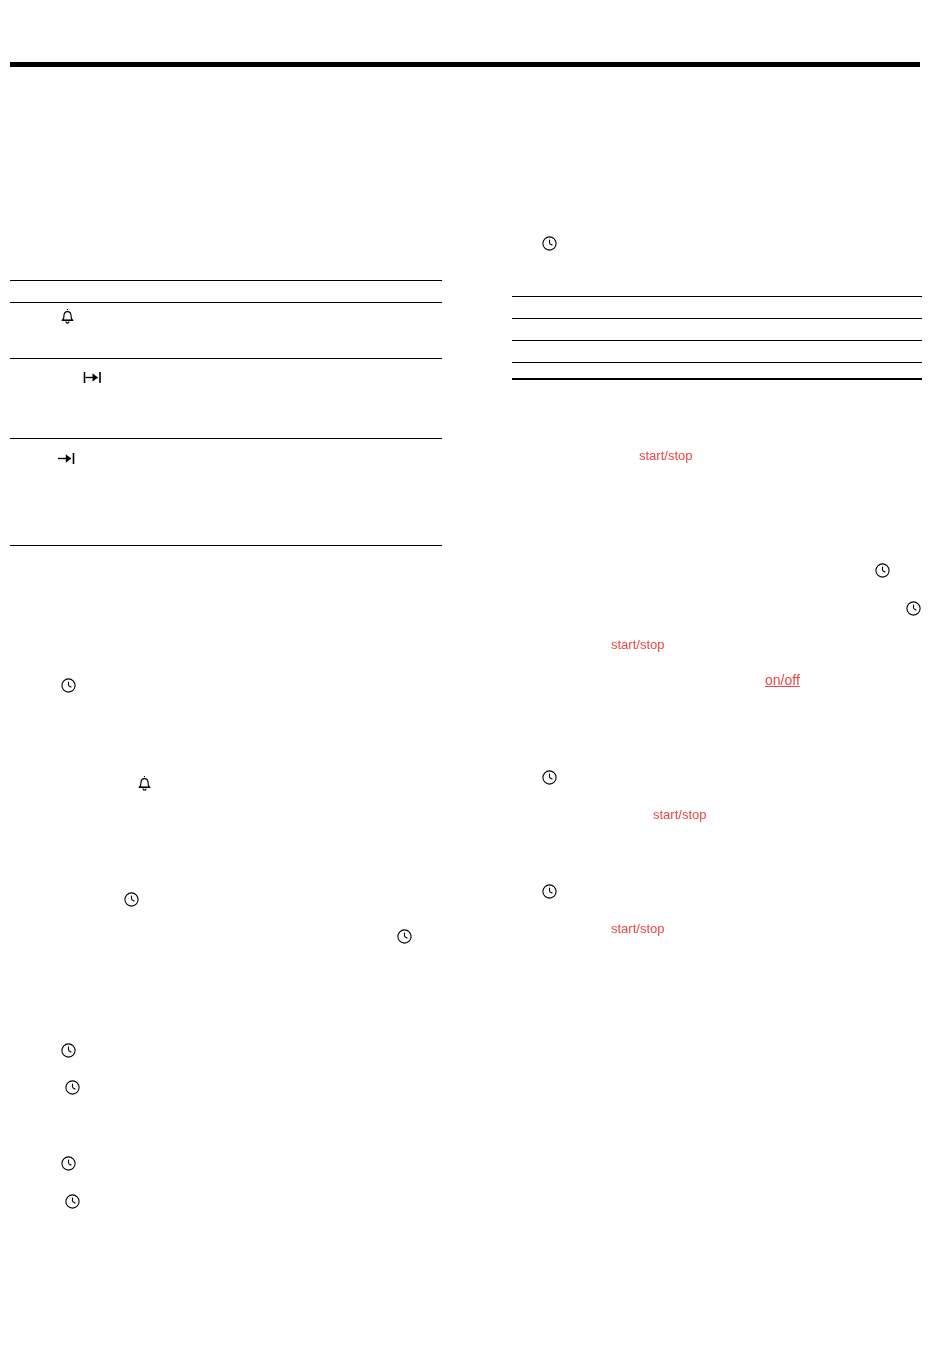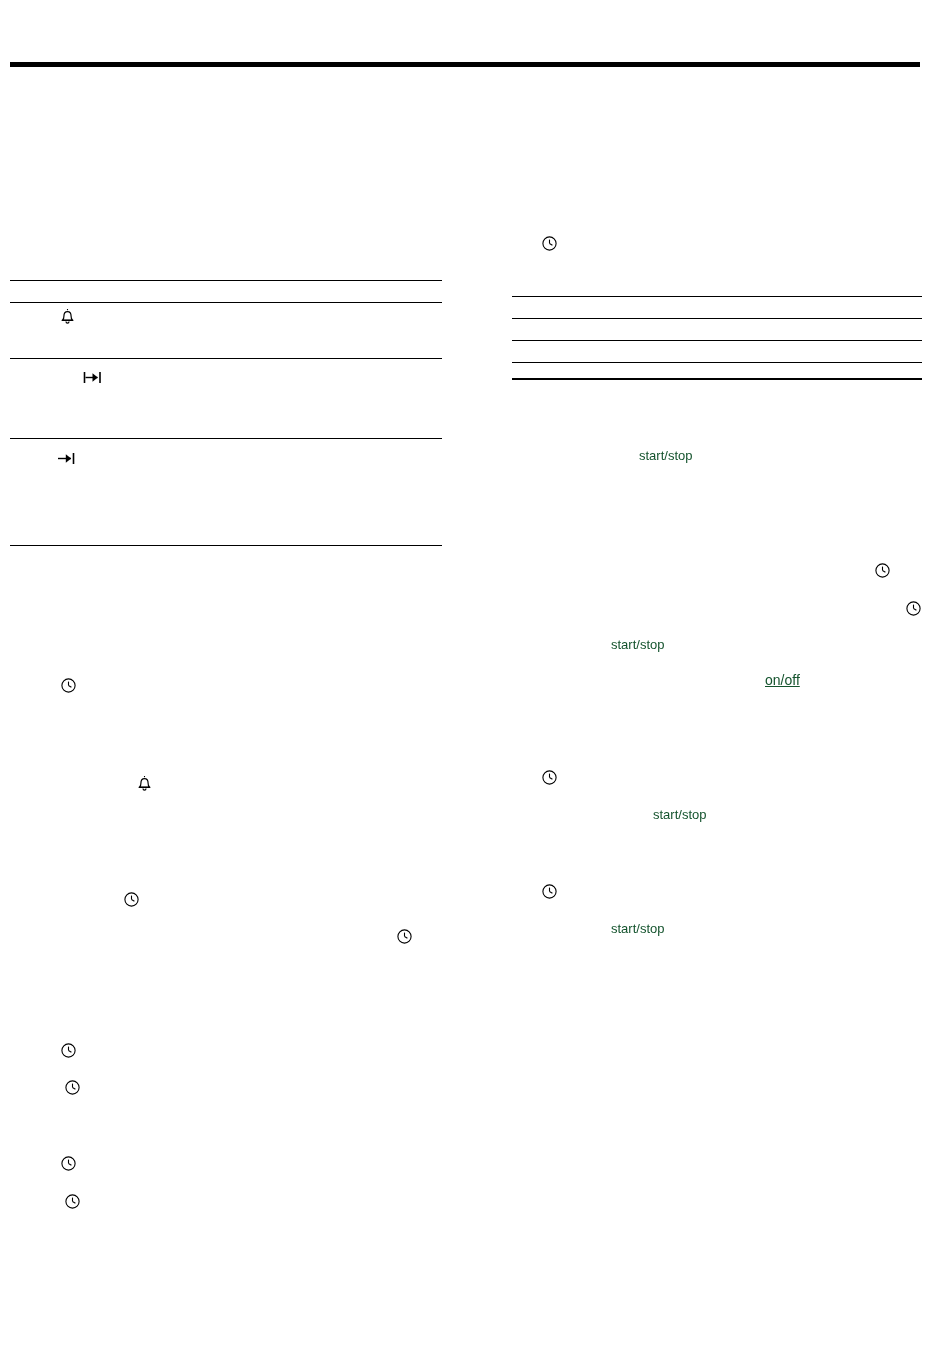--- a/index.html
+++ b/index.html
@@ -34,21 +34,21 @@
     position: absolute;
     height: 1px;
     background: #000;
   }
   
   .txt {
     position: absolute;
     font-size: 13px;
     line-height: 15px;
     white-space: pre;
-    color: #14532d;
+    color: #ef4444;
   }
   
   .icon {
     position: absolute;
     display: block;
     line-height: 0;
   }
   .icon svg {
     display: block;
   }

